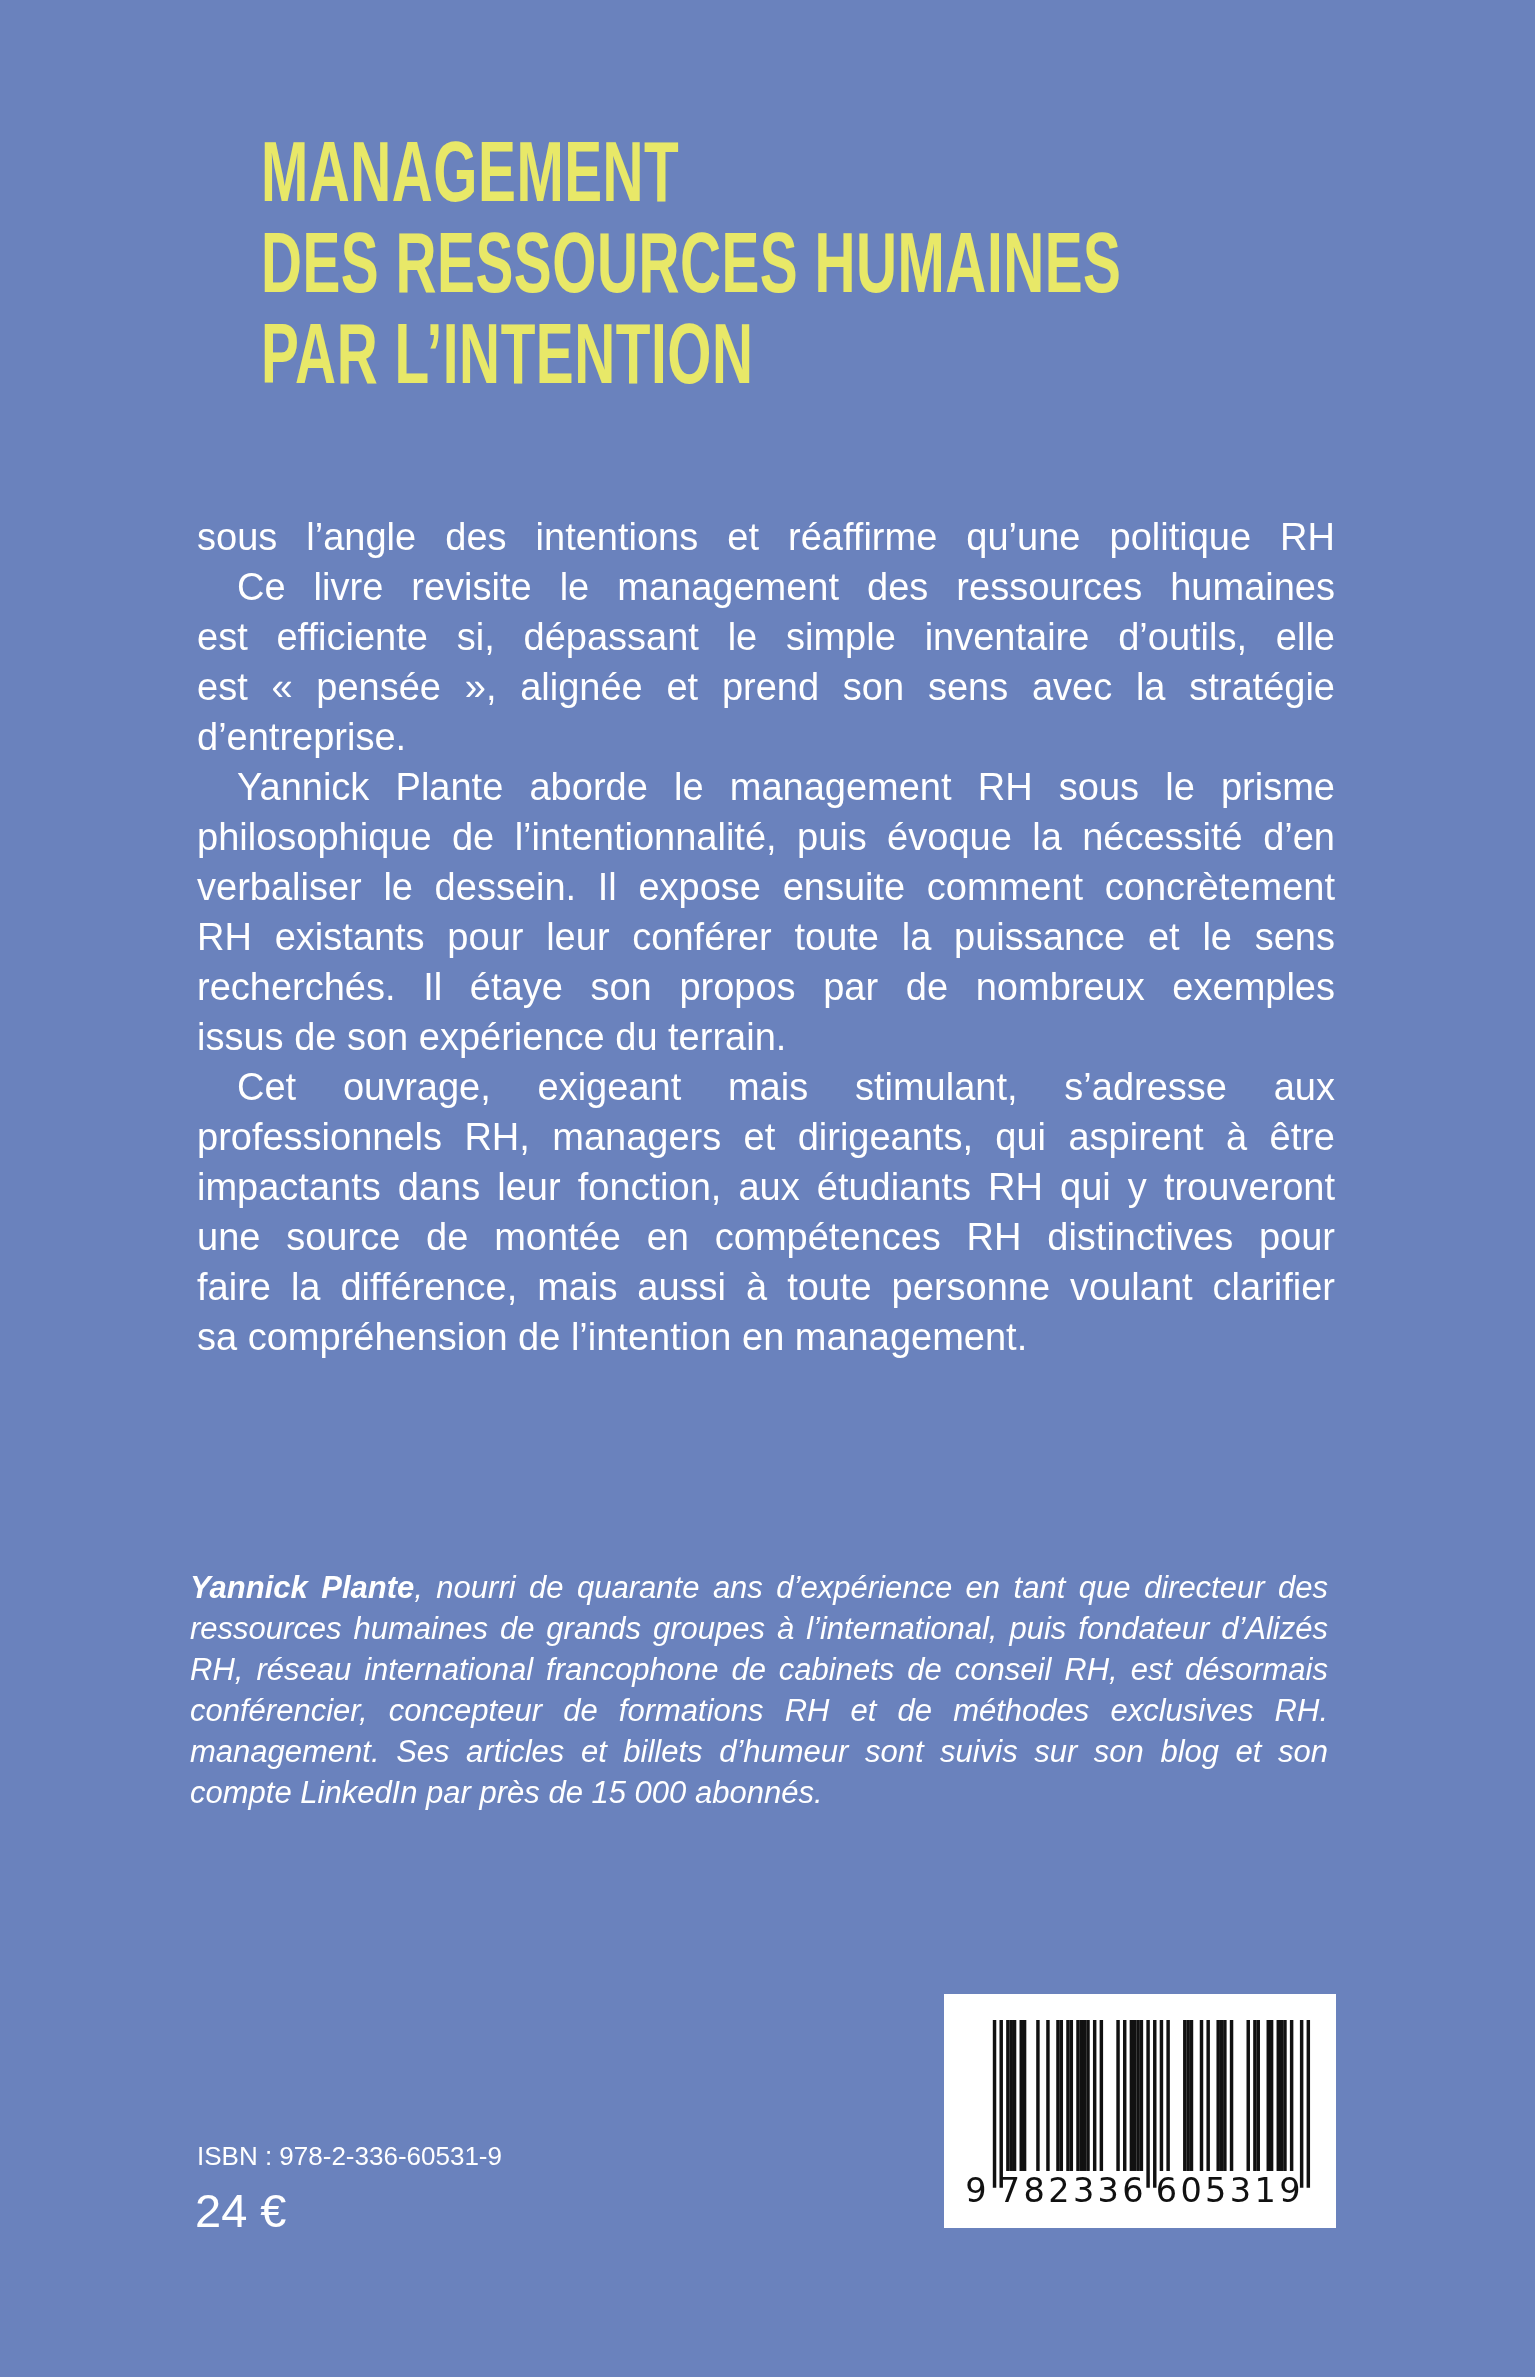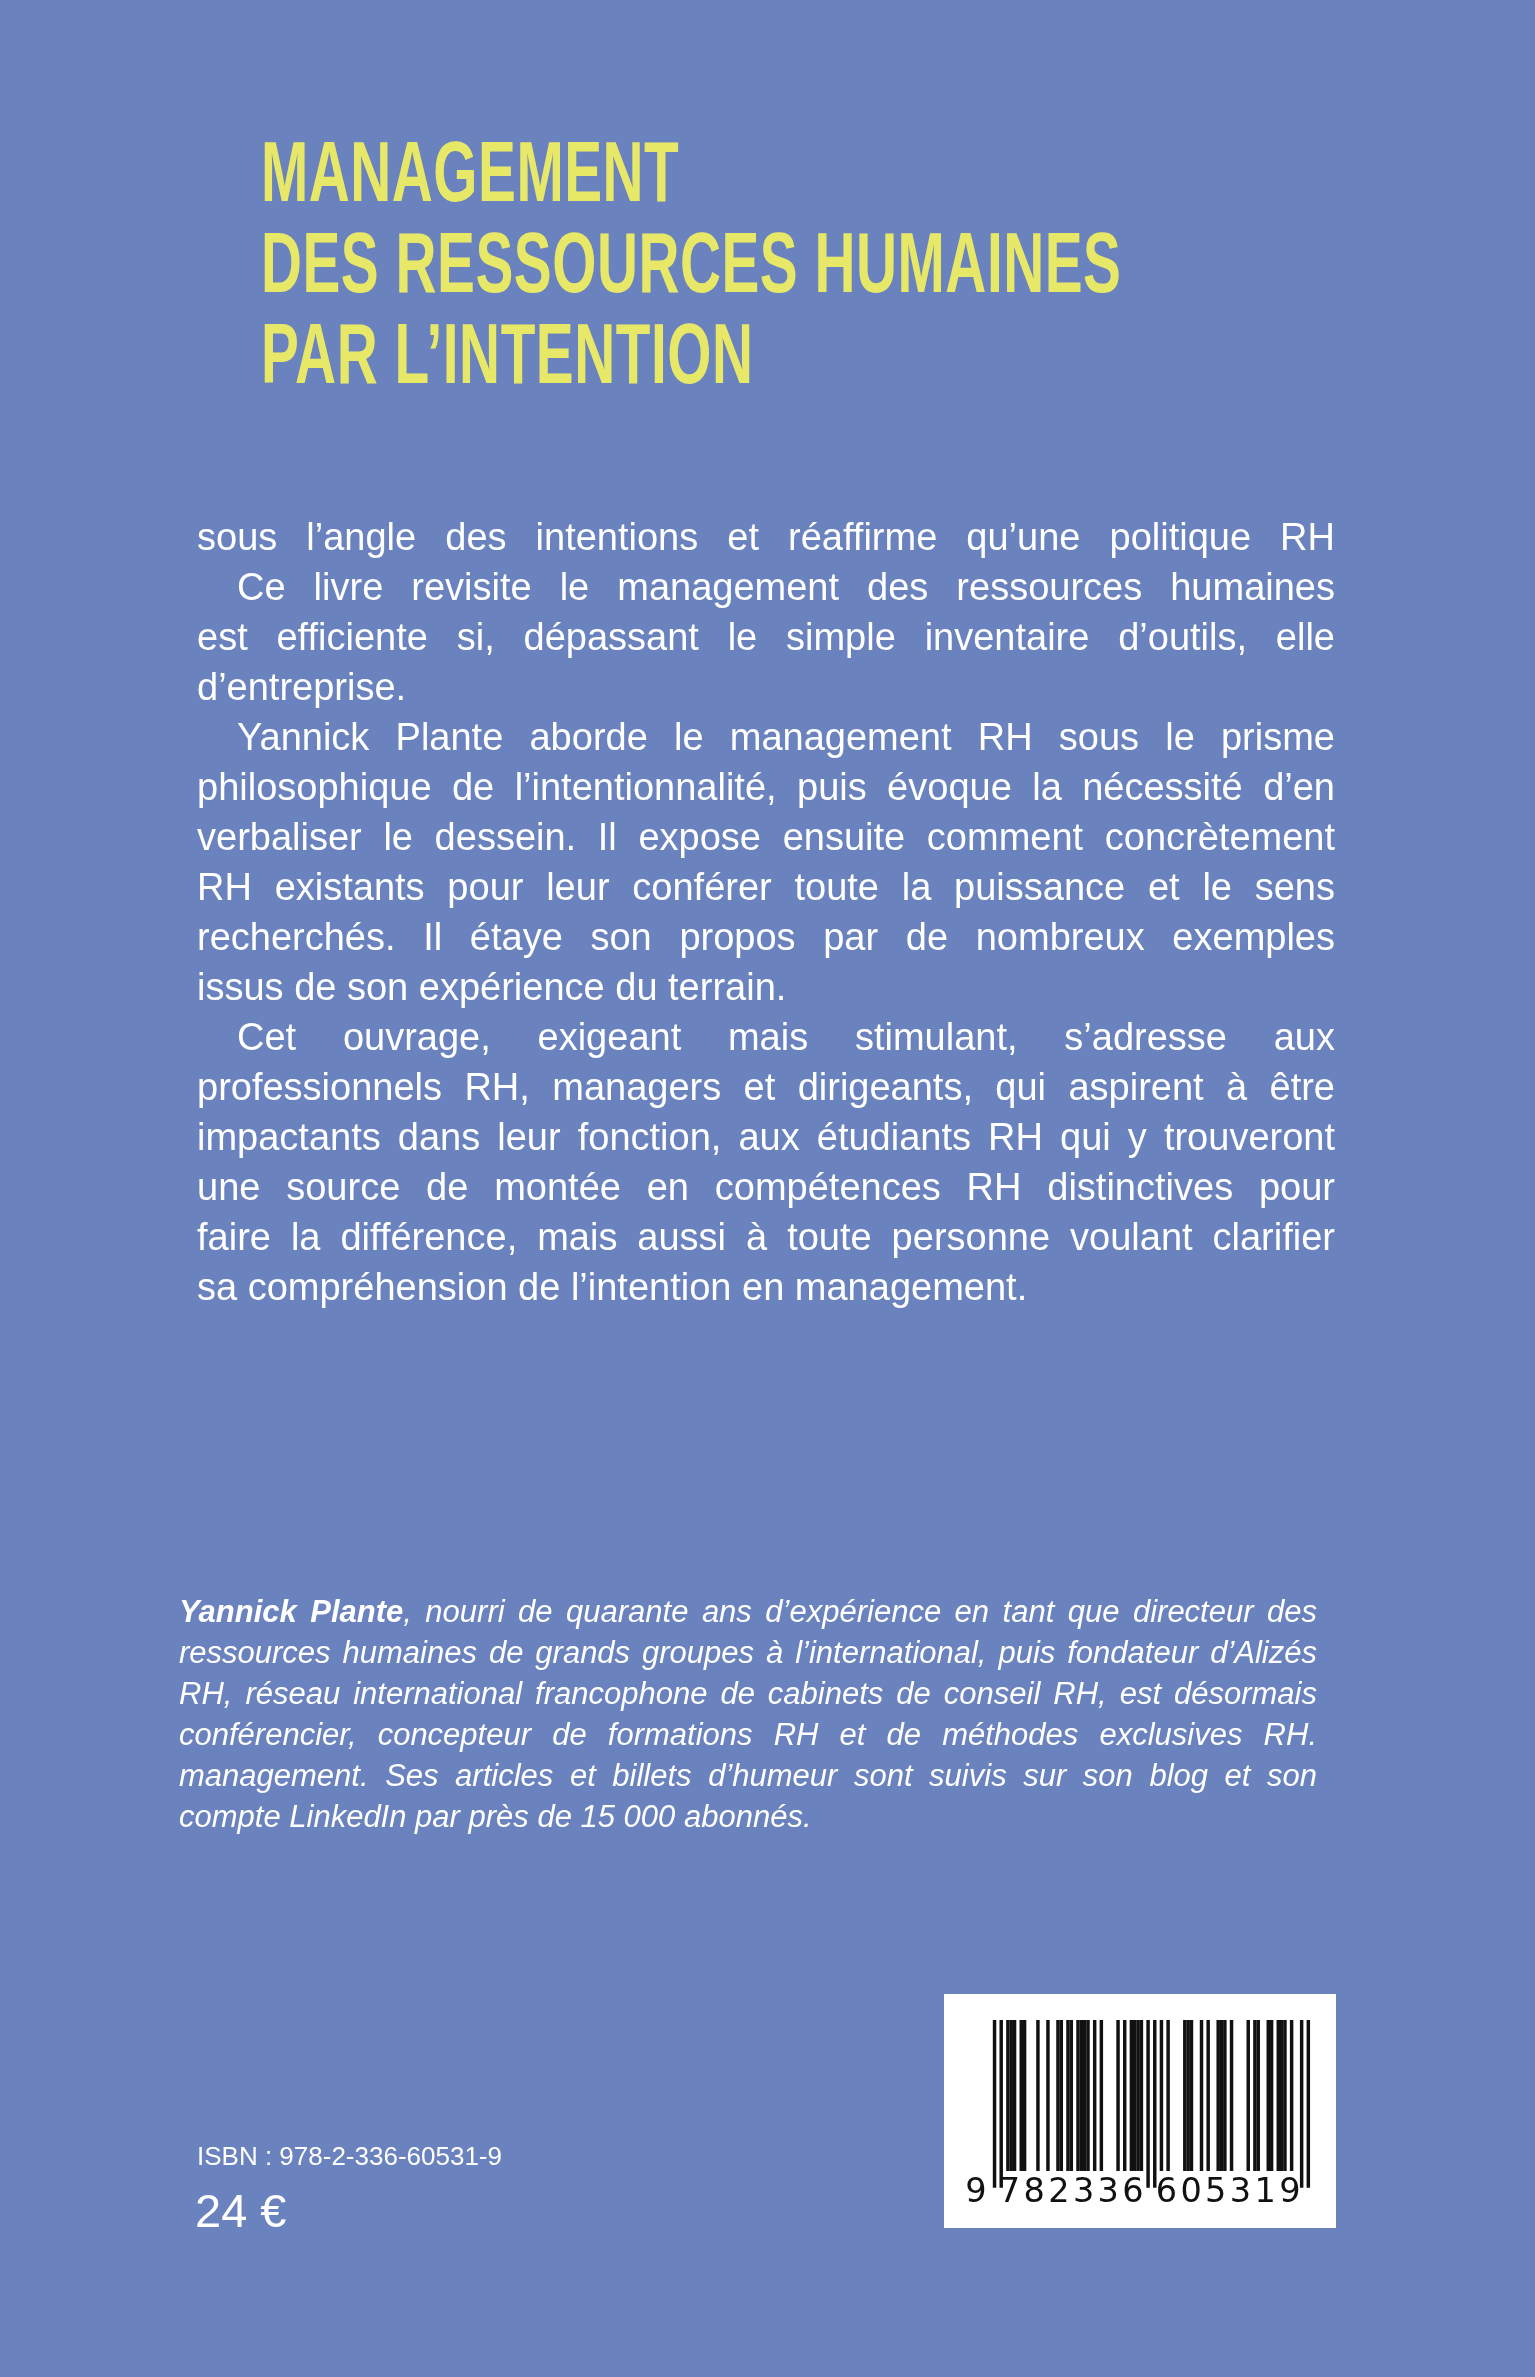--- a/index.html
+++ b/index.html
@@ -36,25 +36,24 @@
     display: block;
     height: 50px;
     white-space: nowrap;
     text-align: justify;
     text-align-last: justify;
     transform-origin: left center;
   }
   .line.last { text-align-last: left; }
   .line.indent { padding-left: 40px; }
   .bio {
-    position: absolute; left: 179px; width: 1138px; top: 1567px;
+    position: absolute; left: 190px; width: 1138px; top: 1567px;
     font-size: 31px;
     line-height: 41px;
     font-style: italic;
-    margin-top: 24px;
   }
   .bio .line { height: 41px; }
   .bio .name { font-weight: bold; }
   .isbn {
     position: absolute; left: 197px; top: 2138px;
     font-size: 26px; line-height: 37px;
     white-space: nowrap;
   }
   .price {
     position: absolute; left: 195px; top: 2184px;
@@ -75,20 +74,21 @@
   <span class="title-line">MANAGEMENT</span>
   <span class="title-line">DES RESSOURCES HUMAINES</span>
   <span class="title-line">PAR L’INTENTION</span>
 </div>
 
 <div class="body-text">
 
   <span class="line">sous l’angle des intentions et réaffirme qu’une politique RH</span>
   <span class="line indent">Ce livre revisite le management des ressources humaines</span>
   <span class="line">est efficiente si, dépassant le simple inventaire d’outils, elle</span>
+  <span class="line">est « pensée », alignée et prend son sens avec la stratégie</span>
   <span class="line last">d’entreprise.</span>
 
   <span class="line indent">Yannick Plante aborde le management RH sous le prisme</span>
   <span class="line">philosophique de l’intentionnalité, puis évoque la nécessité d’en</span>
   <span class="line">verbaliser le dessein. Il expose ensuite comment concrètement</span>
   <span class="line">RH existants pour leur conférer toute la puissance et le sens</span>
   <span class="line">recherchés. Il étaye son propos par de nombreux exemples</span>
   <span class="line last">issus de son expérience du terrain.</span>
 
   <span class="line indent">Cet ouvrage, exigeant mais stimulant, s’adresse aux</span>

